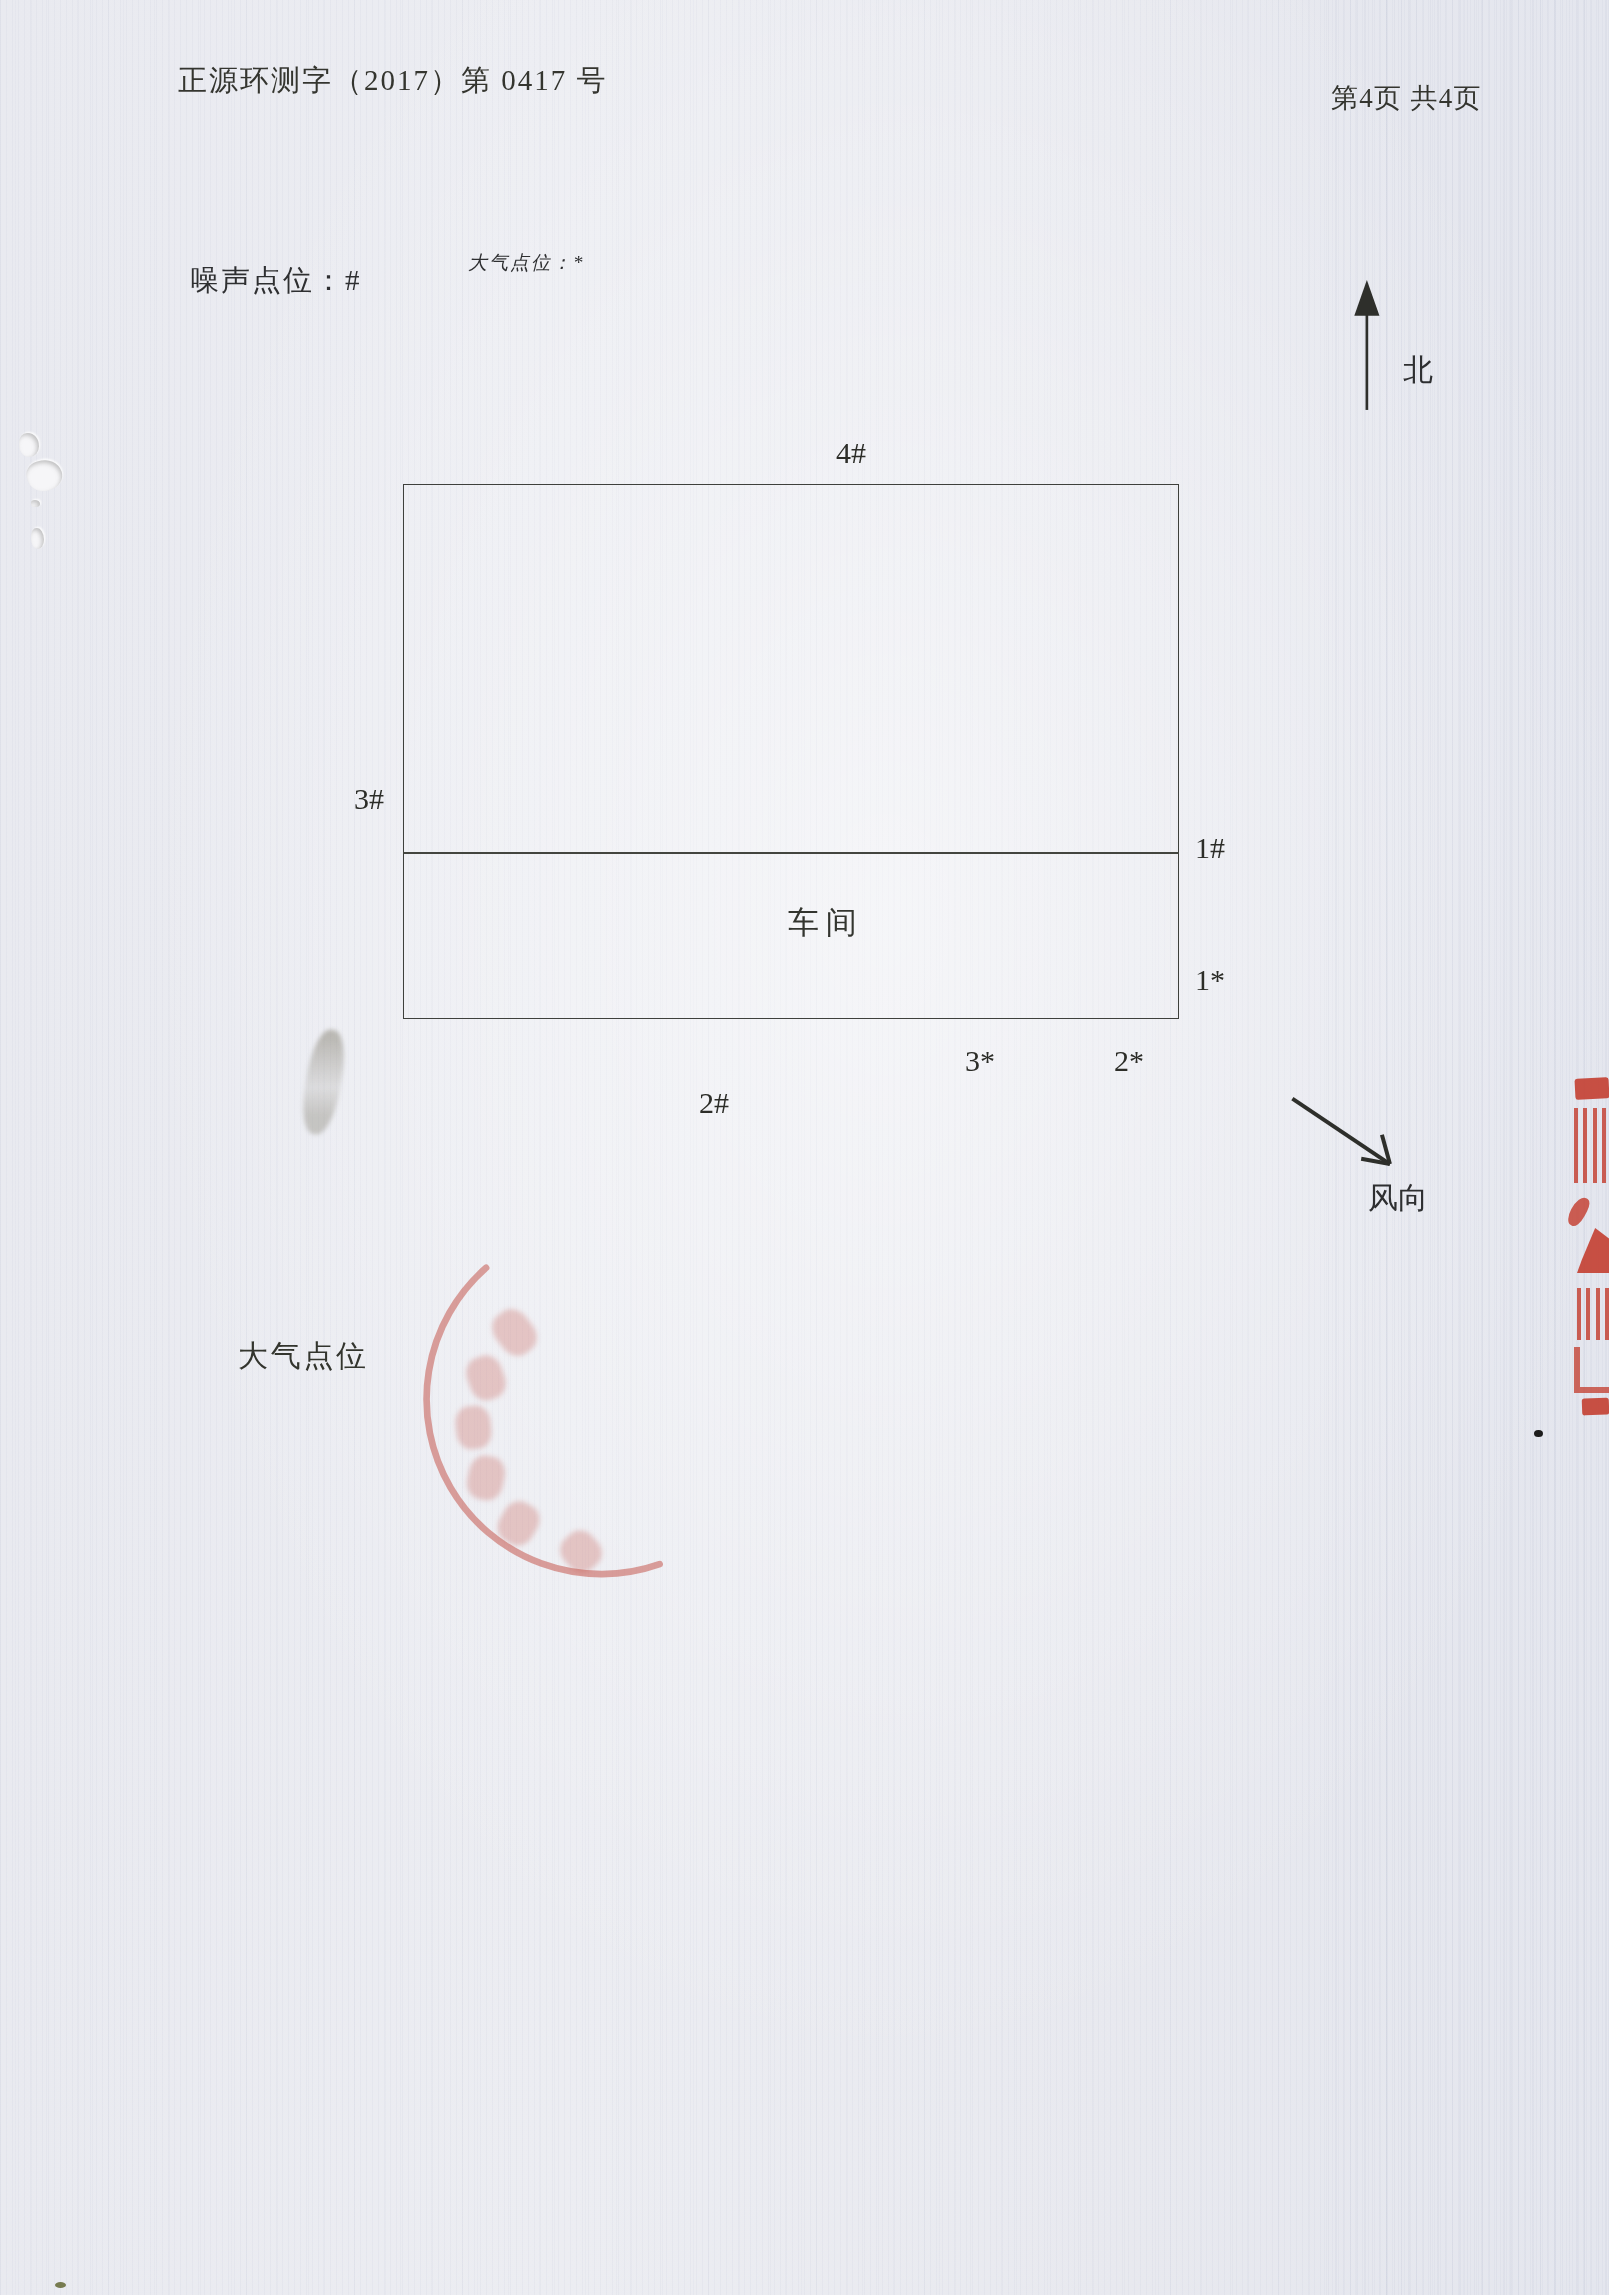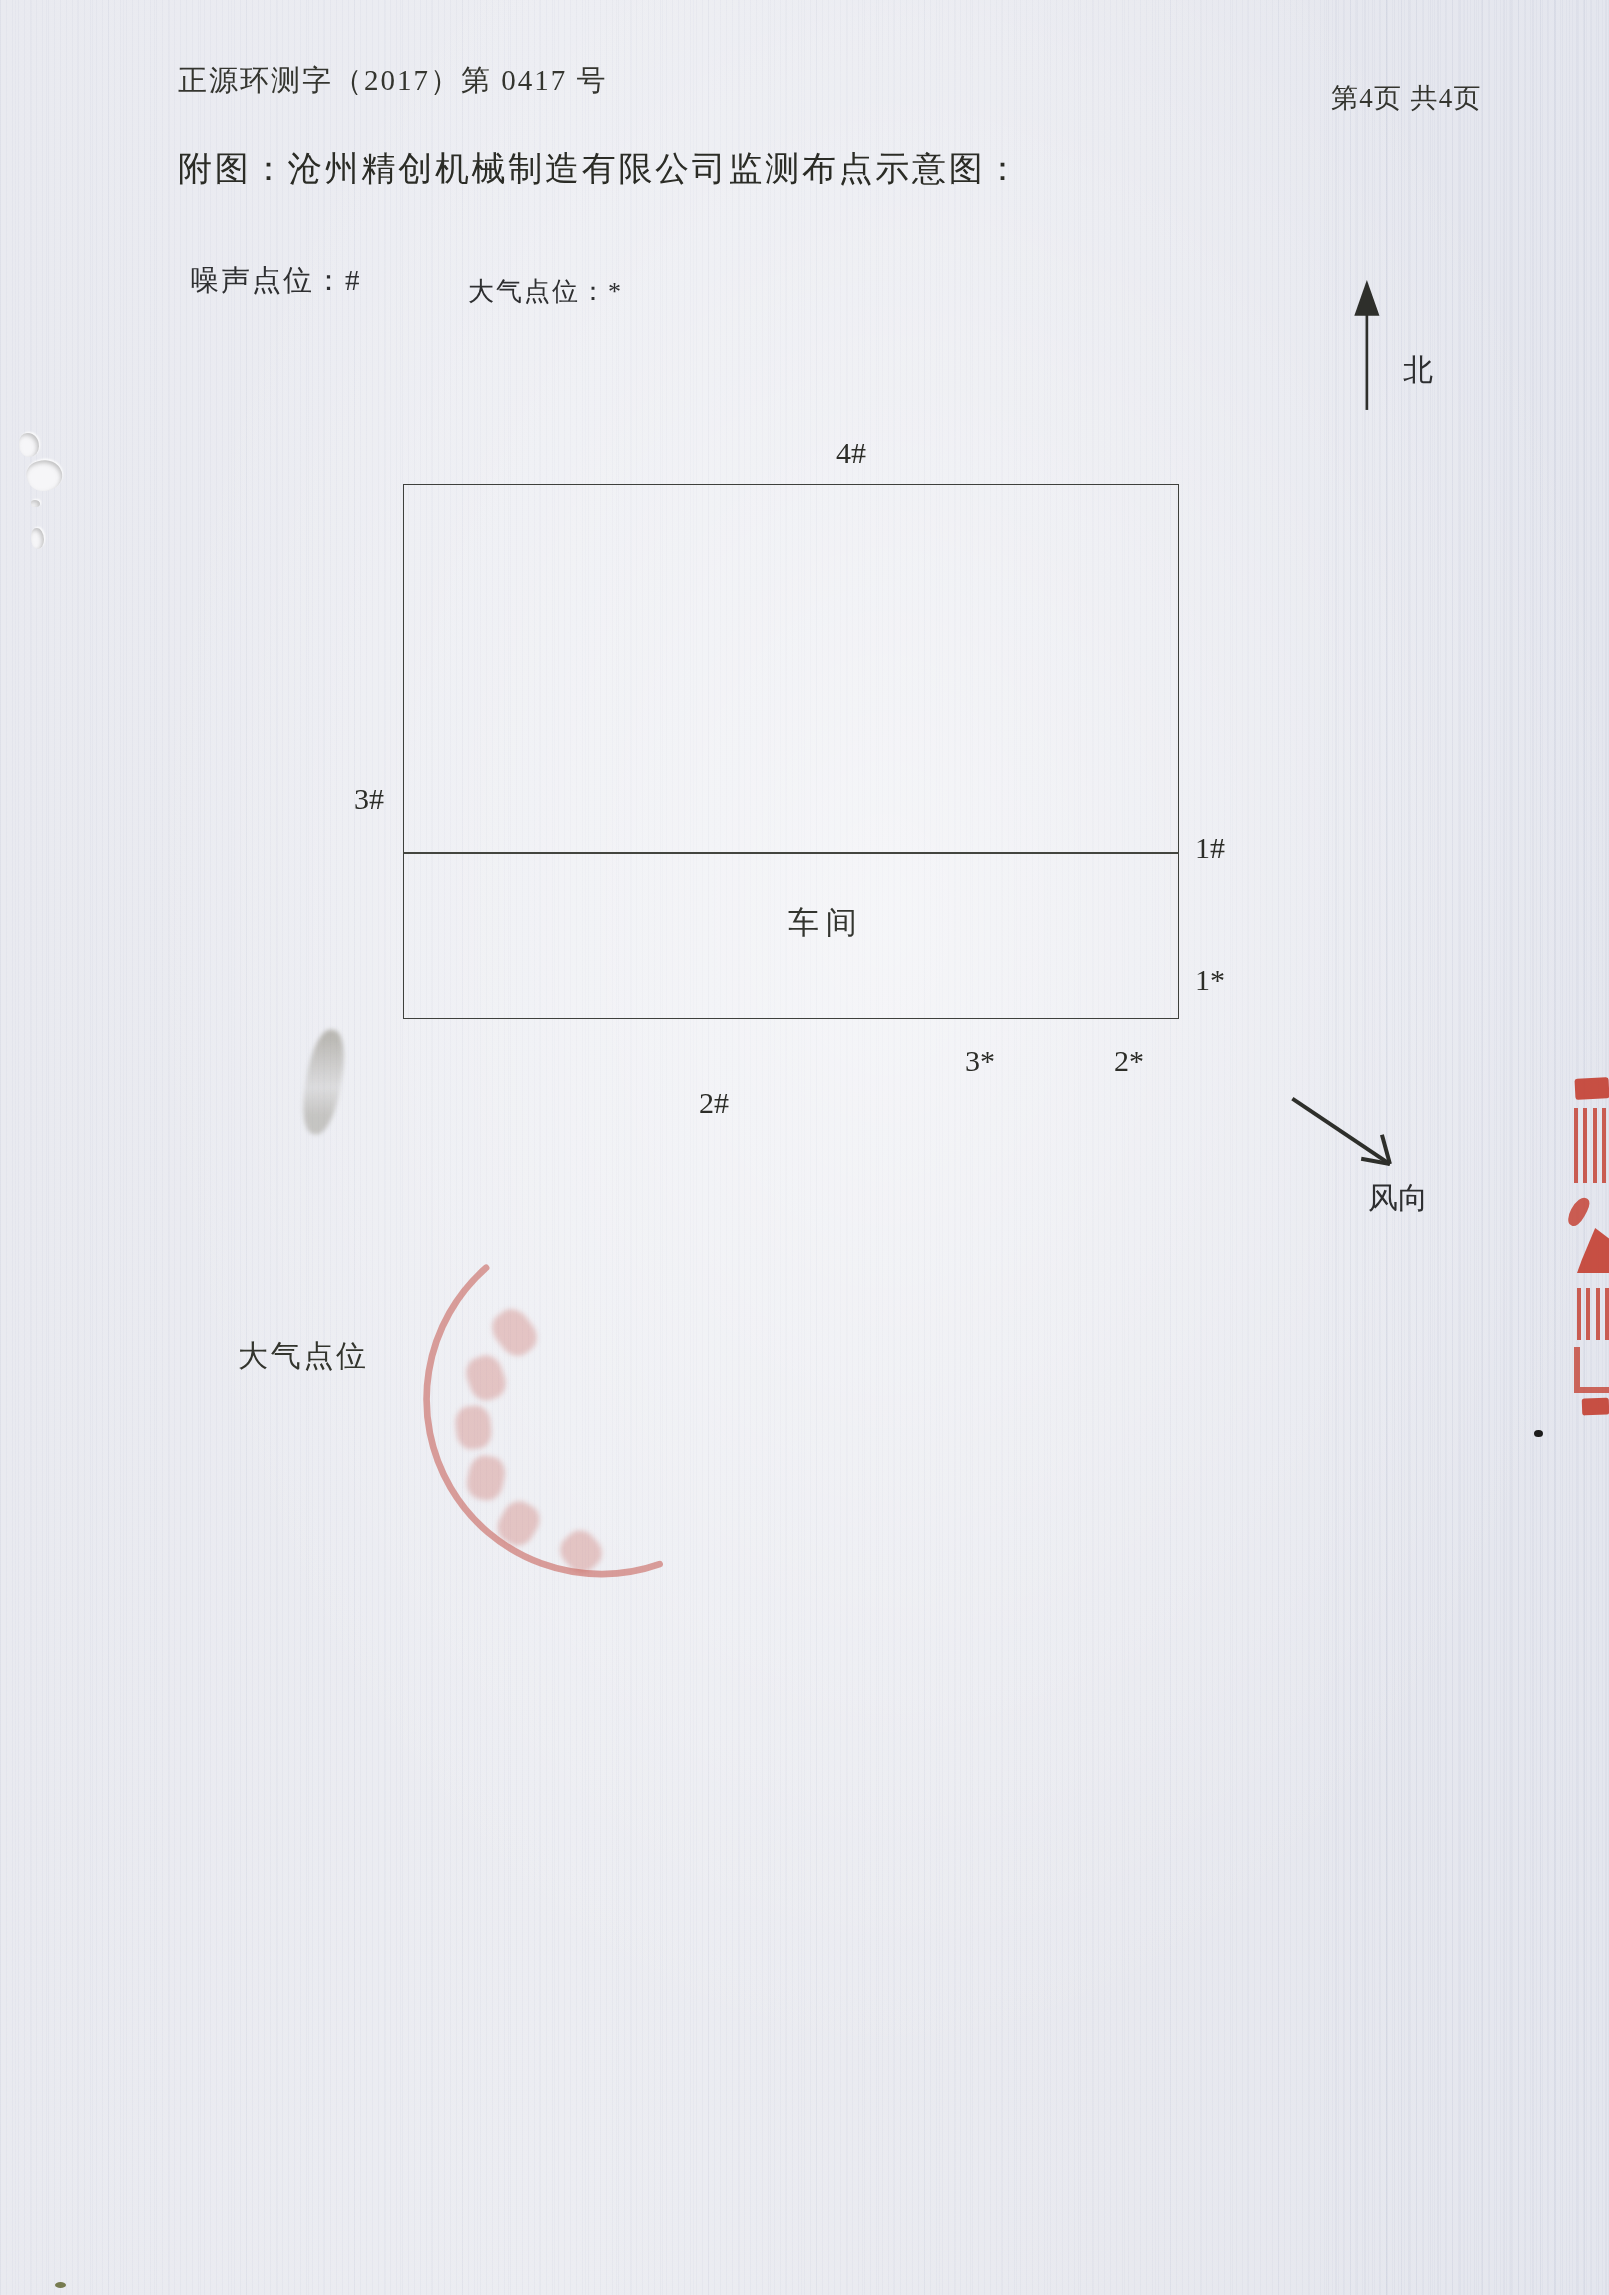--- a/index.html
+++ b/index.html
@@ -15,21 +15,21 @@
   }
   
   .striation-right{position:absolute;top:0;right:0;width:281px;height:100%;
     background:repeating-linear-gradient(90deg, rgba(120,130,165,.09) 0 1.3px, rgba(0,0,0,0) 1.3px 7.3px);
     opacity:.7;}
   .txt{position:absolute;white-space:nowrap;}
   .doc-number{left:178px;top:61px;font-size:29px;letter-spacing:2px;color:#34352f;}
   .page-indicator{left:1331px;top:80px;font-size:27px;letter-spacing:1.3px;color:#34352f;}
   .title{left:178px;top:146px;font-size:34px;letter-spacing:2.7px;color:#2b2c26;}
   .legend-noise{left:190px;top:261px;font-size:29px;letter-spacing:2px;}
-  .legend-air{left:468px;top:274px;font-size:26px;letter-spacing:2px;}
+  .legend-air{left:468px;top:250px;font-size:19px;letter-spacing:2px;font-style:italic;}
   .north-label{left:1403px;top:350px;font-size:30px;}
   .wind-label{left:1368px;top:1178px;font-size:30px;}
   .footer-note{left:238px;top:1336px;font-size:30px;letter-spacing:2.7px;color:#33352e;}
 
   
   .factory-rect{position:absolute;left:403px;top:484px;width:776px;height:535px;
     border:1.3px solid #3e403c;box-sizing:border-box;}
   .divider{position:absolute;left:403px;top:852px;width:776px;height:2px;background:#43453f;}
   .office-box{position:absolute;left:403px;top:482px;width:285px;height:122px;
     border:2.7px solid #2e312c;box-sizing:border-box;display:flex;justify-content:center;}
@@ -63,21 +63,20 @@
 </head>
 <body>
 
 <div class="page">
 
   <div class="striation-right"></div>
 
   <div class="txt doc-number">正源环测字（2017）第 0417 号</div>
   <div class="txt page-indicator">第4页 共4页</div>
 
-  <div class="txt title">附图：沧州精创机械制造有限公司监测布点示意图：</div>
   <div class="txt legend-noise">噪声点位：#</div>
   <div class="txt legend-air">大气点位：*</div>
 
   <svg class="svg-abs" style="left:1347px;top:277px;" width="53" height="140" viewBox="0 0 80 210">
     <line x1="30" y1="200" x2="30" y2="40" stroke="#2e2f2b" stroke-width="4"></line>
     <polygon points="30,4 11,58 49,58" fill="#2e2f2b"></polygon>
   </svg>
   <div class="txt north-label">北</div>
 
   <div class="factory-rect"></div>

